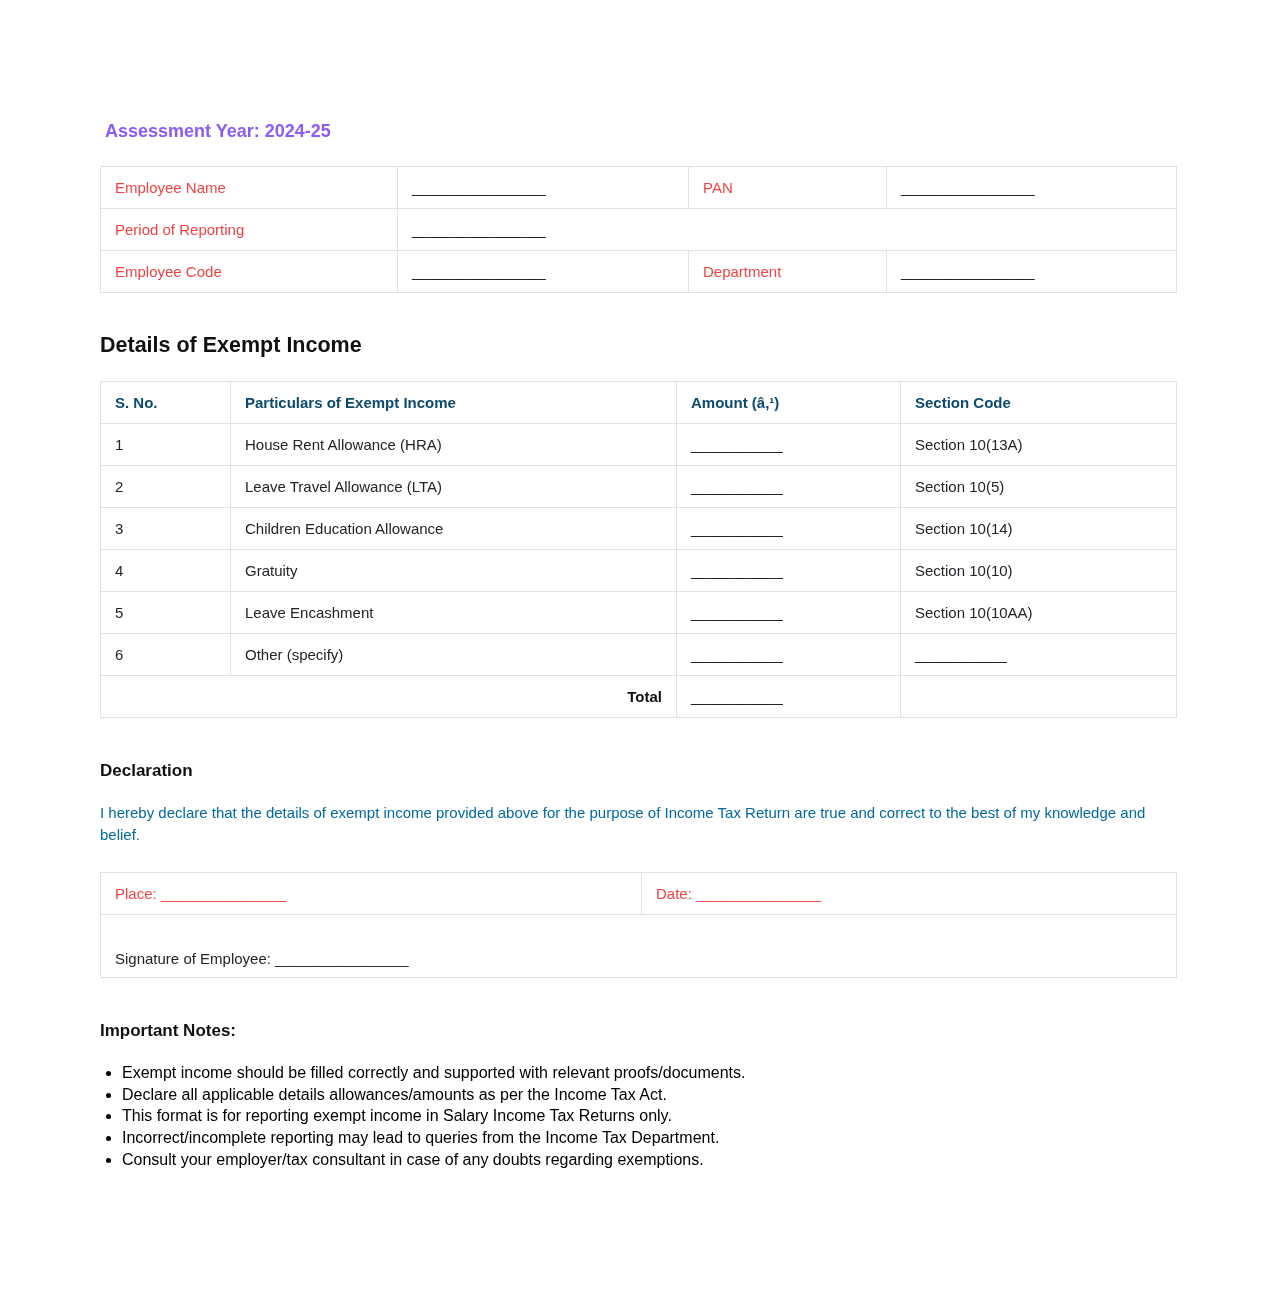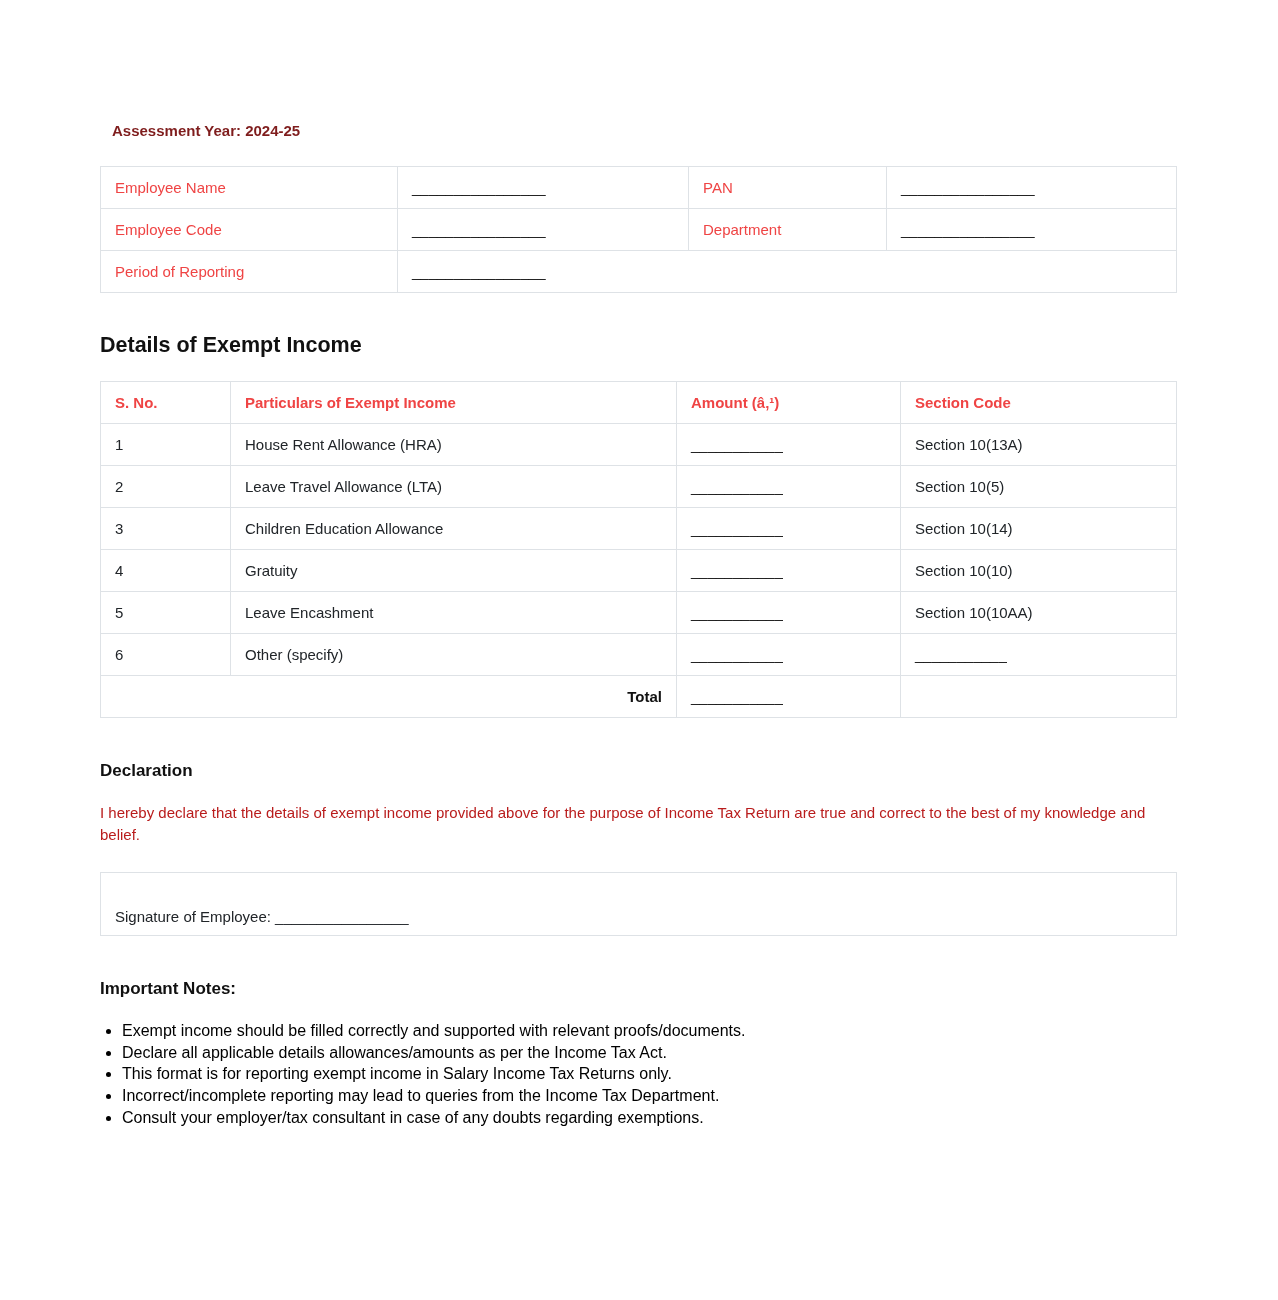--- a/index.html
+++ b/index.html
@@ -18,42 +18,42 @@
   }
   h1.page-title {
     margin: 0;
     font-size: 30px;
     line-height: 42px;
     font-weight: 700;
     color: #111111;
     letter-spacing: 0.2px;
   }
   .assessment-year {
-    margin: 26px 0 0 12px;
-    font-size: 15px;
+    margin: 26px 0 0 5px;
+    font-size: 18px;
     line-height: 22px;
     font-weight: 700;
-    color: #7f1d1d;
+    color: #8b5cf6;
   }
   table {
     width: 1076px;
     border-collapse: collapse;
     table-layout: fixed;
   }
   td, th {
     border: 1px solid #dee2e6;
     padding: 10px 14px;
     font-size: 15px;
     line-height: 21px;
     text-align: left;
     vertical-align: middle;
     overflow: hidden;
     white-space: nowrap;
   }
-  th { font-weight: 700; color: #ef4444; }
+  th { font-weight: 700; color: #0c4a6e; }
   .employee-table { margin-top: 24px; }
   .lbl { font-weight: 400; color: #ef4444; }
   .blank { color: #111111; }
   h2.section-heading {
     margin: 38px 0 22px 0;
     font-size: 21.5px;
     line-height: 28px;
     font-weight: 700;
     color: #111111;
   }
@@ -66,21 +66,21 @@
     margin: 42px 0 0 0;
     font-size: 17px;
     line-height: 22px;
     font-weight: 700;
     color: #111111;
   }
   p.declaration-text {
     margin: 20px 0 0 0;
     font-size: 15px;
     line-height: 22px;
-    color: #b91c1c;
+    color: #0369a1;
     white-space: normal;
   }
   .place-table { margin-top: 26px; }
   .place-table .sig-row td {
     height: 44px;
     vertical-align: bottom;
     padding-bottom: 8px;
   }
   ul.notes-list {
     margin: 20px 0 0 0;
@@ -108,28 +108,28 @@
         <col style="width:290px">
     </colgroup>
     <tbody>
       <tr>
         <td class="lbl">Employee Name</td>
         <td class="blank">________________</td>
         <td class="lbl">PAN</td>
         <td class="blank">________________</td>
       </tr>
       <tr>
-        <td class="lbl">Employee Code</td>
-        <td class="blank">________________</td>
-        <td class="lbl">Department</td>
-        <td class="blank">________________</td>
-      </tr>
-      <tr>
         <td class="lbl">Period of Reporting</td>
         <td class="blank" colspan="3">________________</td>
+      </tr>
+      <tr>
+        <td class="lbl">Employee Code</td>
+        <td class="blank">________________</td>
+        <td class="lbl">Department</td>
+        <td class="blank">________________</td>
       </tr>
     </tbody>
   </table>
 
   <h2 class="section-heading">Details of Exempt Income</h2>
 
   <table class="details-table">
     <colgroup>
       <col style="width:130px">
         <col style="width:446px">
@@ -192,20 +192,24 @@
   <h3 class="sub-heading">Declaration</h3>
 
   <p class="declaration-text">I hereby declare that the details of exempt income provided above for the purpose of Income Tax Return are true and correct to the best of my knowledge and belief.</p>
 
   <table class="place-table">
     <colgroup>
       <col style="width:541px">
         <col style="width:535px">
     </colgroup>
     <tbody>
+      <tr>
+        <td><span class="lbl">Place:</span> <span class="lbl">_______________</span></td>
+        <td><span class="lbl">Date:</span> <span class="lbl">_______________</span></td>
+      </tr>
       <tr class="sig-row">
         <td colspan="2"><span>Signature of Employee:</span> <span>________________</span></td>
       </tr>
     </tbody>
   </table>
 
   <h3 class="sub-heading">Important Notes:</h3>
 
   <ul class="notes-list">
     <li>Exempt income should be filled correctly and supported with relevant proofs/documents.</li>

